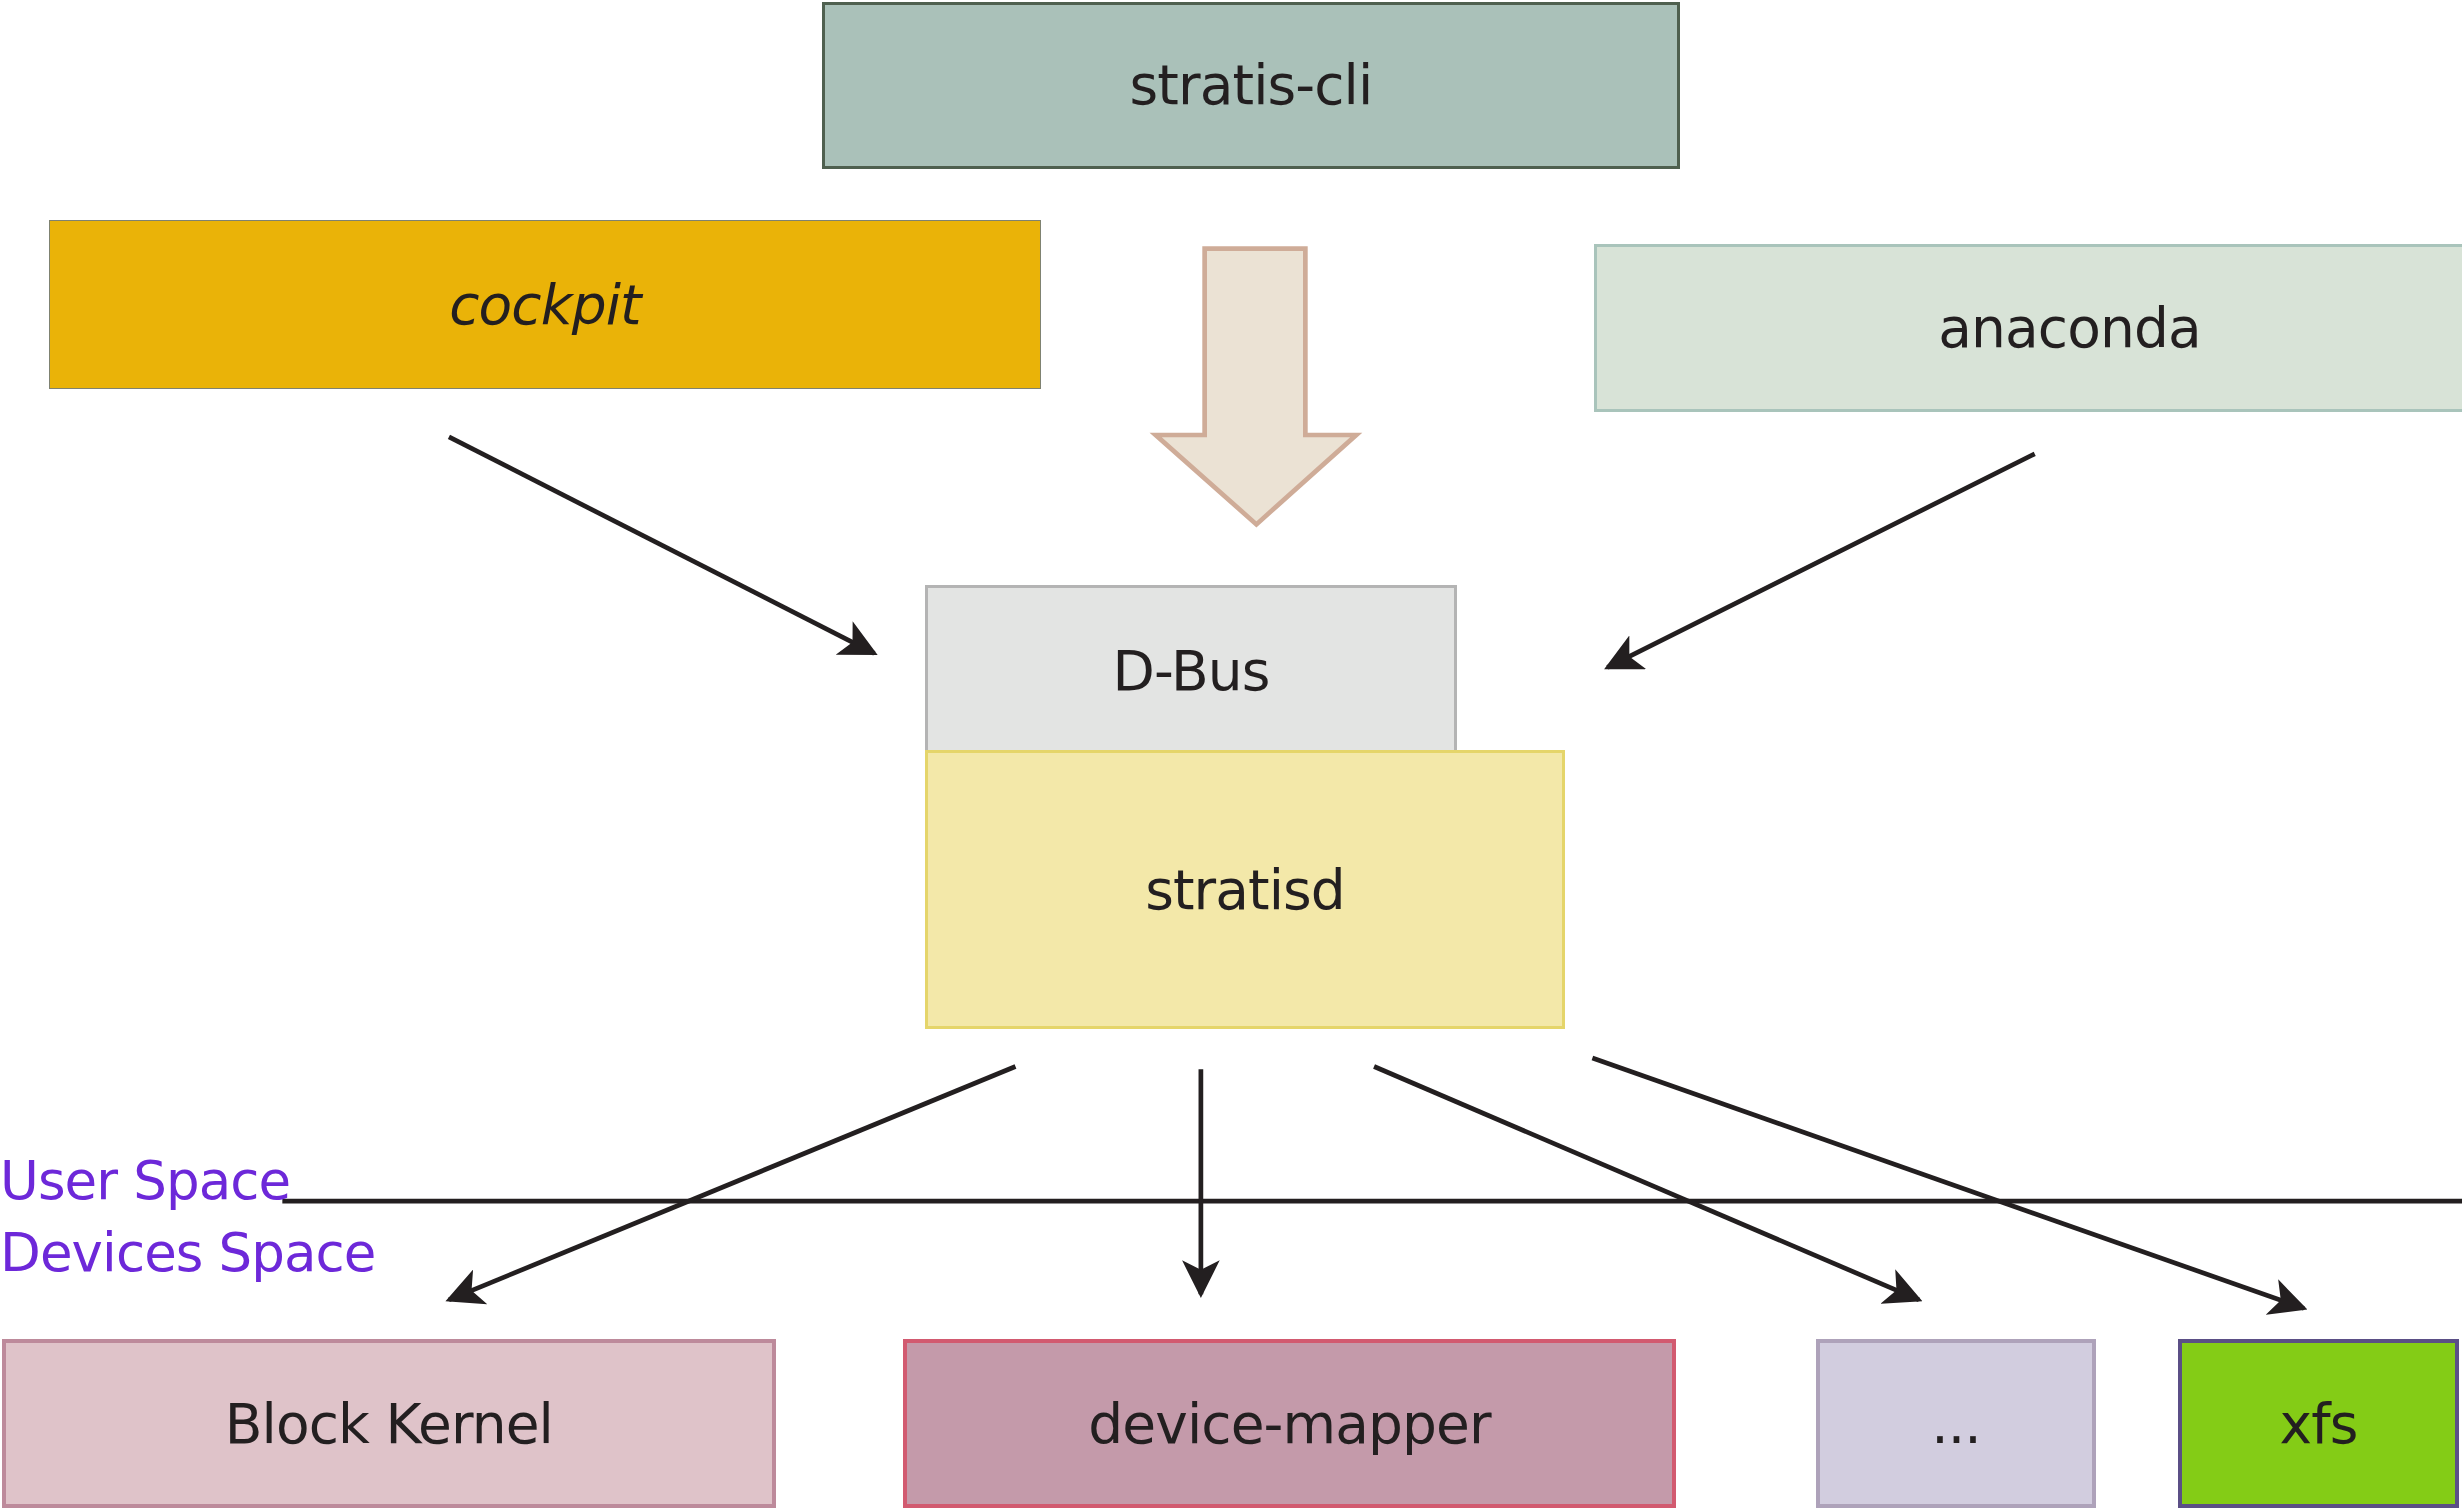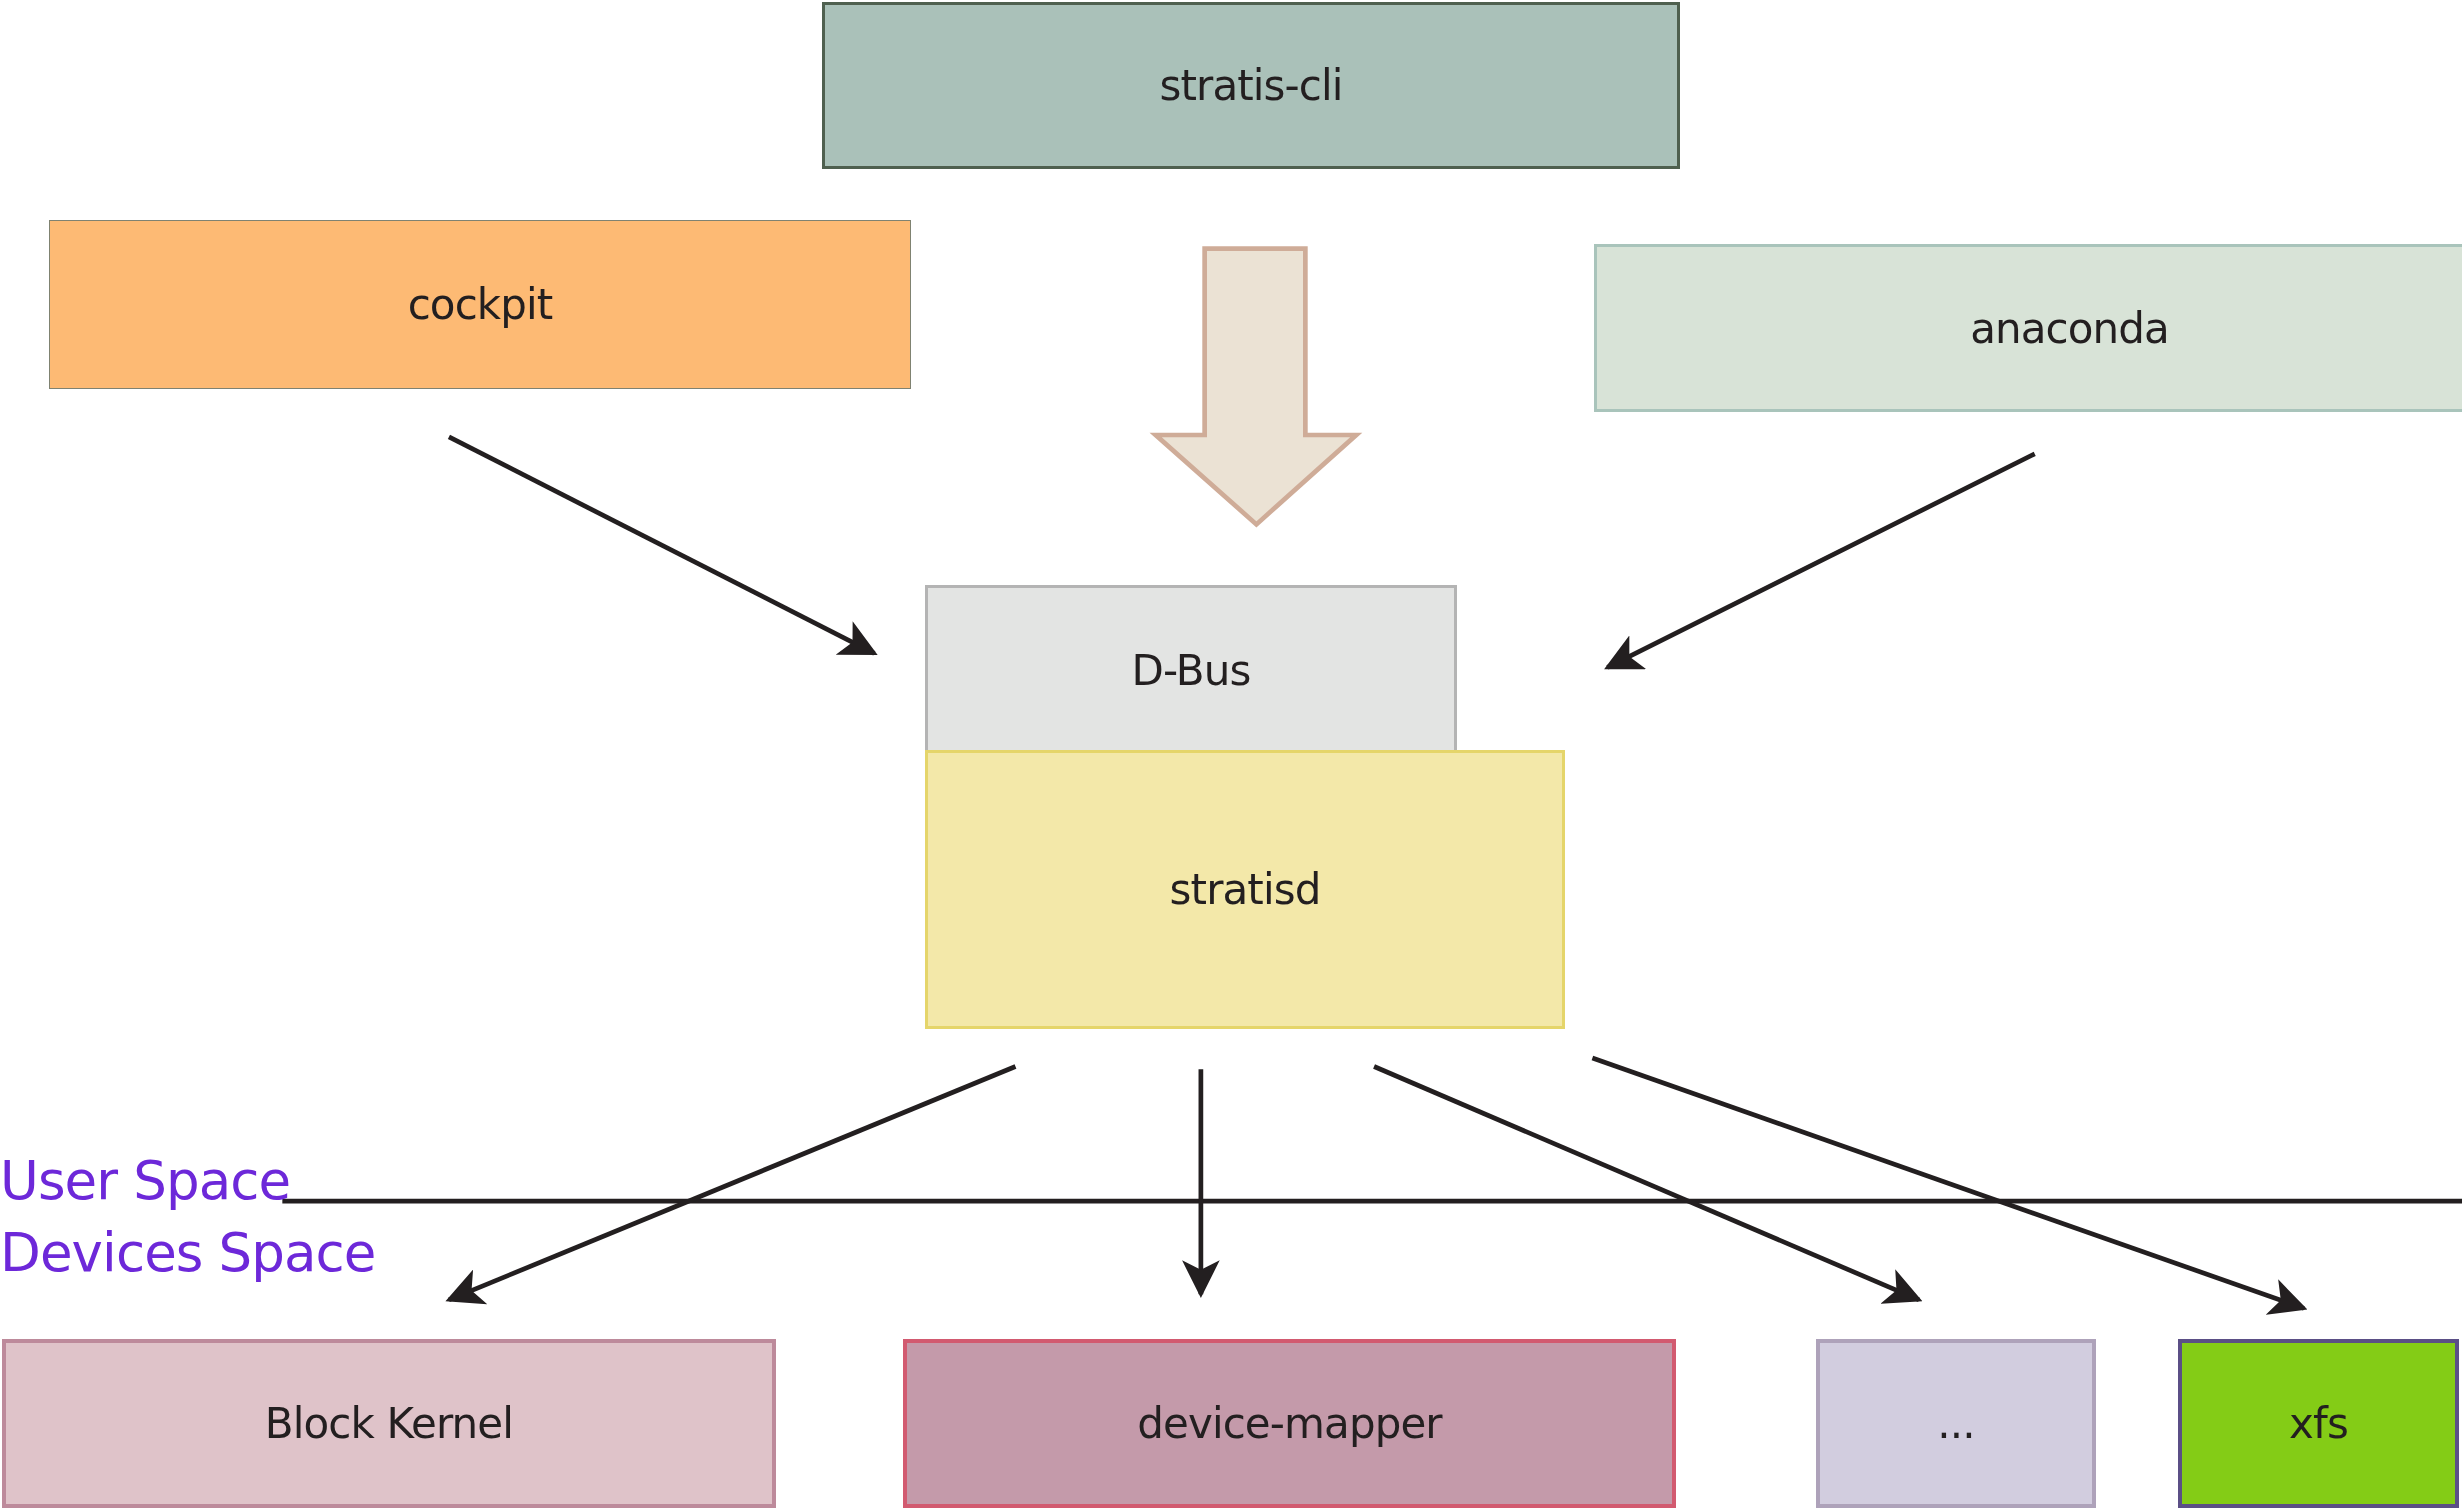--- a/index.html
+++ b/index.html
@@ -1,23 +1,23 @@
 <!DOCTYPE html>
 <html style="font-size:15px"><head>
 <meta charset="utf-8">
 <style>
   html, body { margin: 0; padding: 0; background: #ffffff; }
   body { width: 2462px; height: 1509px; position: relative; overflow: hidden;
          font-family: "DejaVu Sans", "Liberation Sans", sans-serif; color: #231f20; }
   .box { position: absolute; box-sizing: border-box; display: flex; align-items: center;
-         justify-content: center; font-size: 42px; letter-spacing: -0.9px; }
+         justify-content: center; font-size: 55px; letter-spacing: -0.9px; }
   .label { position: absolute; font-size: 53px; letter-spacing: -0.9px; color: #6d28d9; white-space: nowrap; }
   svg.overlay { position: absolute; left: 0; top: 0; }
   #stratis-cli { left: 822px; top: 1.9px; width: 858px; height: 167px; background: #aac1b9; border: 3.8px solid #4f604f; }
-  #cockpit { left: 49px; top: 220px; width: 862px; height: 169px; background: #fdba74; border: 1.9px solid #7f8271; }
+  #cockpit { left: 49px; top: 220px; width: 992px; height: 169px; background: #eab308; border: 1.9px solid #7f8271; font-style: italic; }
   #anaconda { left: 1594px; top: 244px; width: 935px; height: 168px; background: #d8e3d7; border: 3.8px solid #a9c4bb; padding-left: 16px; }
   #dbus { left: 925px; top: 585px; width: 532px; height: 168px; background: #e3e4e3; border: 3.8px solid #b4b4b4; border-bottom: none; }
   #stratisd { left: 925px; top: 750px; width: 640px; height: 279px; background: #f3e8a9; border: 3.8px solid #e5d56a; }
   #block-devices { left: 1.9px; top: 1339px; width: 774px; height: 169px; background: #dfc3c9; border: 4.7px solid #bd8a9b; }
   #device-mapper { left: 903px; top: 1339px; width: 773px; height: 169px; background: #c49aaa; border: 4.7px solid #d25a70; }
   #ellipsis { left: 1816px; top: 1339px; width: 280px; height: 169px; background: #d2cddf; border: 4.7px solid #aea2ba; }
   #xfs { left: 2178px; top: 1339px; width: 281px; height: 169px; background: #84cc16; border: 4.7px solid #5b4f86; }
   #user-space { left: 0px; top: 1150px; }
   #kernel-space { left: 0px; top: 1222px; }
 </style>

